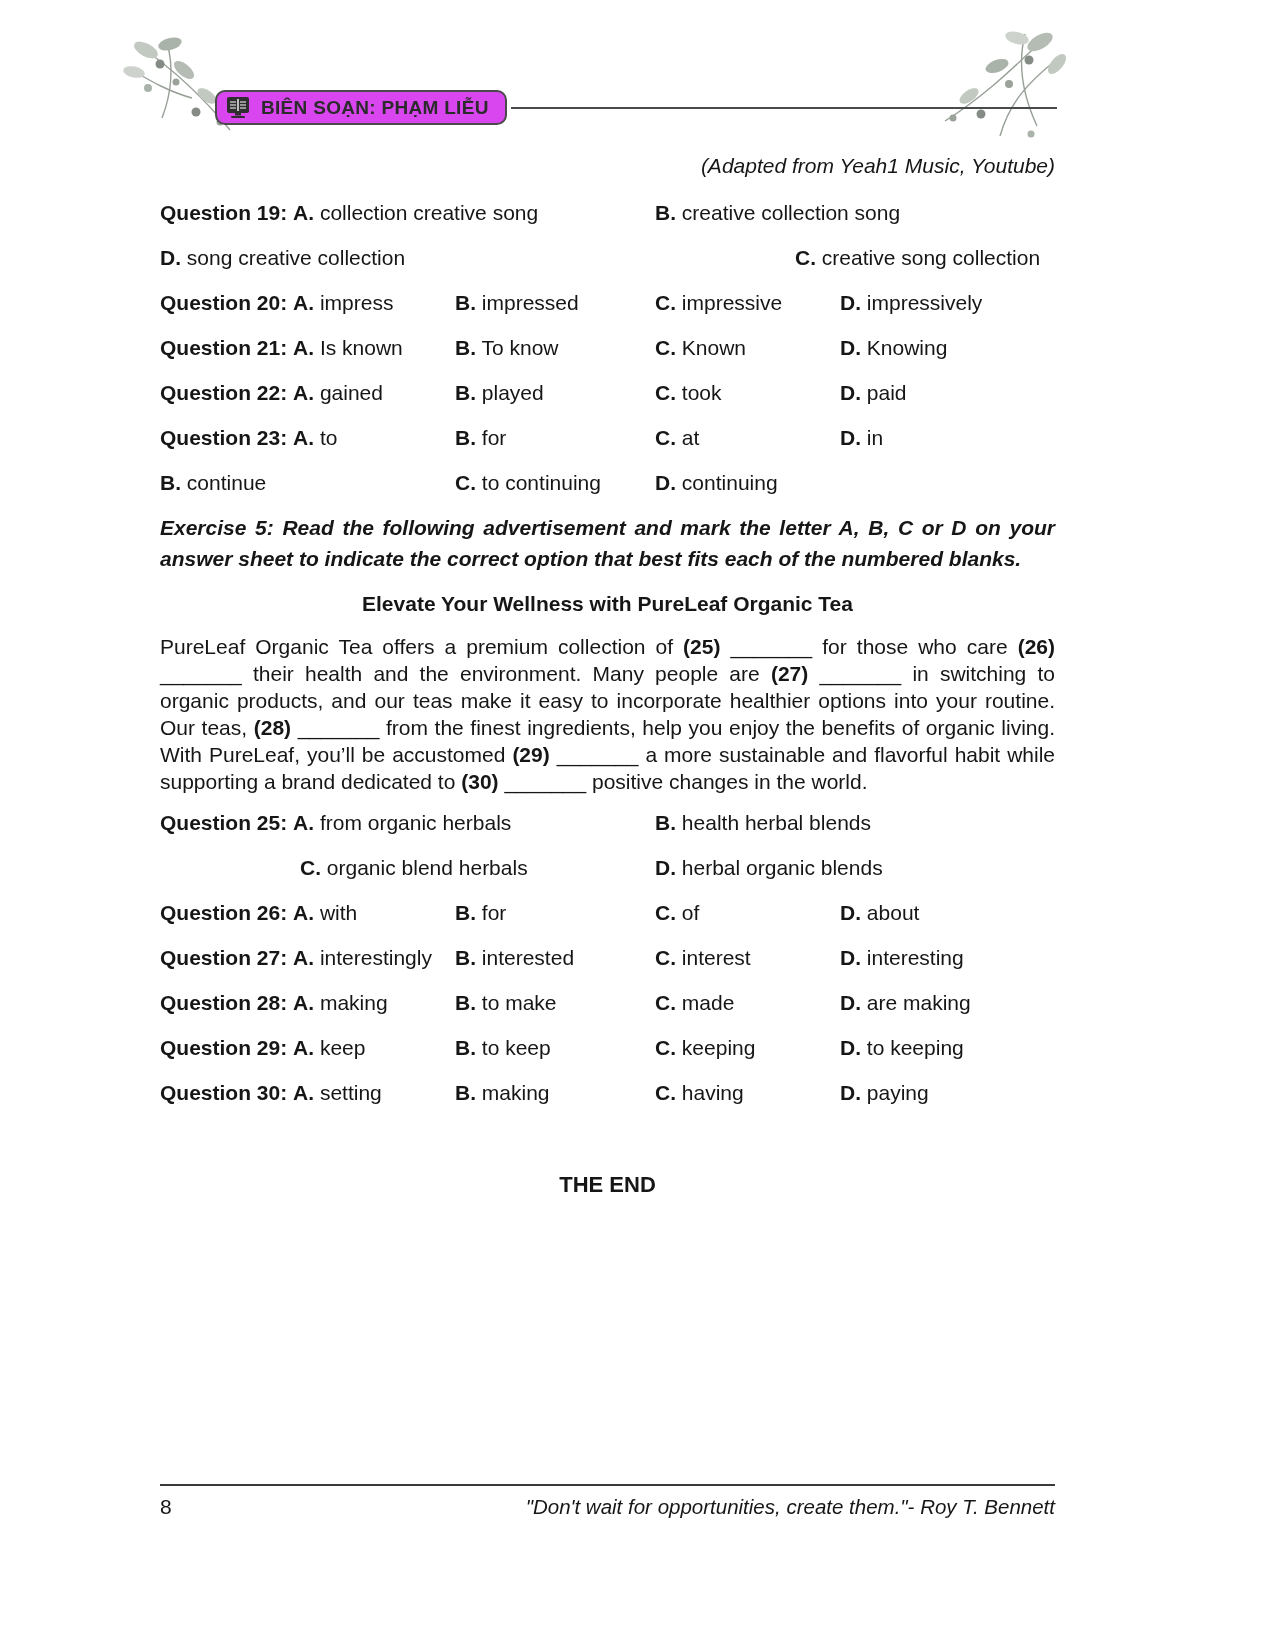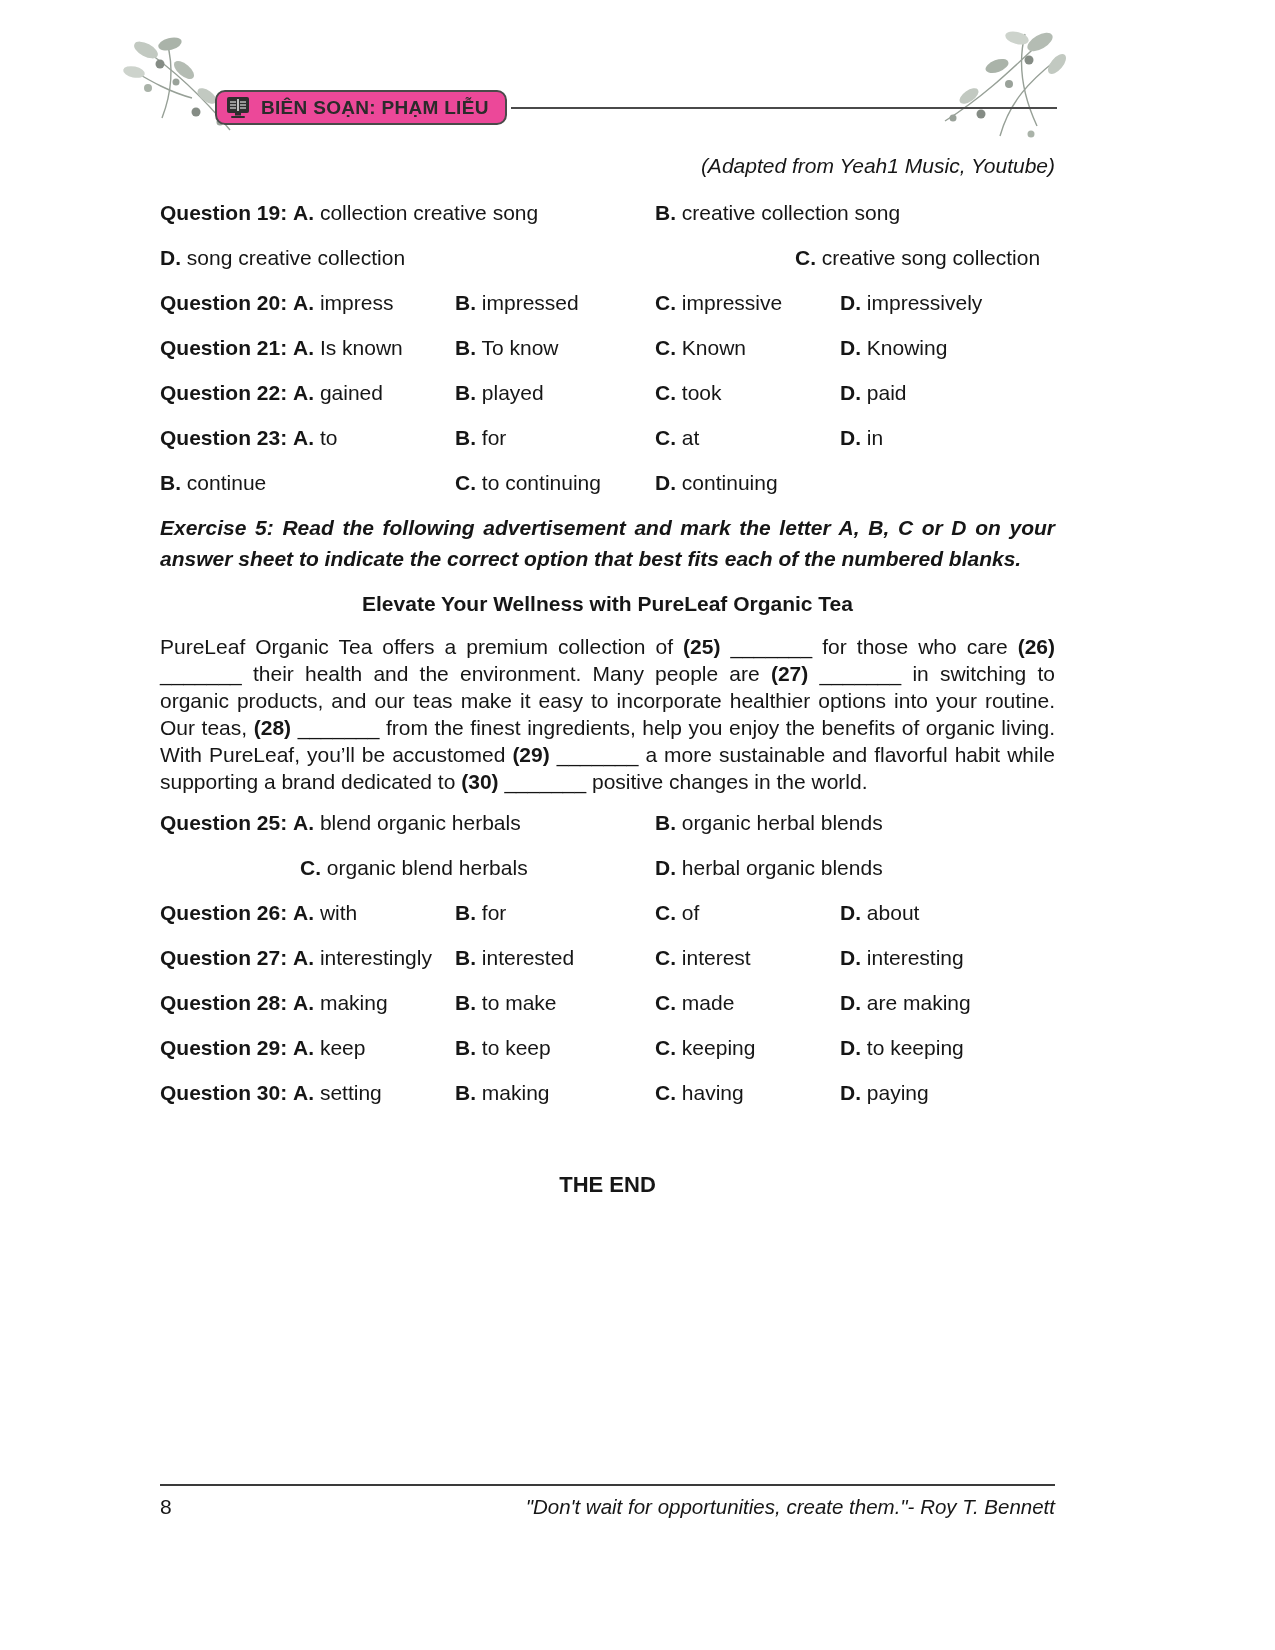--- a/index.html
+++ b/index.html
@@ -18,21 +18,21 @@
   .floral-left  { left: 112px; top: 30px; }
   .floral-right { right: 200px; top: 26px; }
 
   .badge-row {
     position: absolute; left: 215px; right: 218px; top: 90px;
     display: flex; align-items: center; z-index: 2;
   }
   .badge {
     display: flex; align-items: center; gap: 9px;
     border: 2px solid #4a4a4a; border-radius: 10px;
-    background: #ec4899; padding: 4px 16px 4px 9px;
+    background: #d946ef; padding: 4px 16px 4px 9px;
   }
   .badge-text { font-weight: 700; font-size: 19px; letter-spacing: .3px; color: #2b2b2b; white-space: nowrap; }
   .header-line { flex: 1; border-top: 2px solid #4a4a4a; margin-left: 4px; }
 
   
   .content { position: absolute; left: 160px; top: 150px; width: 895px; }
 
   .passage1 { line-height: 31px; margin: 0 0 14px; }
   .attribution { line-height: 31px; text-align: right; font-style: italic; margin: 0 0 16px; }
 
@@ -168,22 +168,22 @@
     </div>
 
     <p class="exercise-heading">Exercise 5: Read the following advertisement and mark the letter A, B, C or D on your answer sheet to indicate the correct option that best fits each of the numbered blanks.</p>
 
     <p class="passage-title">Elevate Your Wellness with PureLeaf Organic Tea</p>
 
     <p class="passage2"><span>PureLeaf Organic Tea offers a premium collection of </span><b>(25)</b><span> _______ for those who care </span><b>(26)</b><span> _______ their health and the environment. Many people are </span><b>(27)</b><span> _______ in switching to organic products, and our teas make it easy to incorporate healthier options into your routine. Our teas, </span><b>(28)</b><span> _______ from the finest ingredients, help you enjoy the benefits of organic living. With PureLeaf, you’ll be accustomed </span><b>(29)</b><span> _______ a more sustainable and flavorful habit while supporting a brand dedicated to </span><b>(30)</b><span> _______ positive changes in the world.</span></p>
 
 
     <div class="q-row wide">
-      <div class="cell"><b>Question 25:</b> <b>A.</b> <span>blend organic herbals</span></div>
-      <div class="cell"><b>B.</b> <span>organic herbal blends</span></div>
+      <div class="cell"><b>Question 25:</b> <b>A.</b> <span>from organic herbals</span></div>
+      <div class="cell"><b>B.</b> <span>health herbal blends</span></div>
     </div>
     <div class="q-row wide">
       <div class="cell indent"><b>C.</b> <span>organic blend herbals</span></div>
       <div class="cell"><b>D.</b> <span>herbal organic blends</span></div>
     </div>
 
     <div class="q-row">
       <div class="cell"><b>Question 26:</b> <b>A.</b> <span>with</span></div>
       <div class="cell"><b>B.</b> <span>for</span></div>
       <div class="cell"><b>C.</b> <span>of</span></div>

